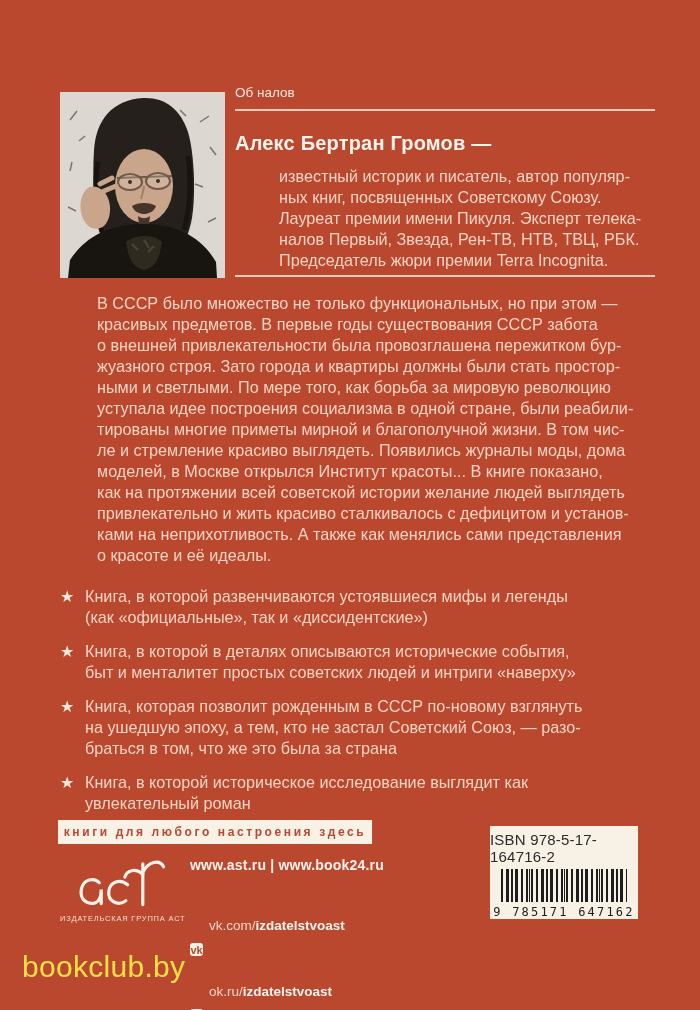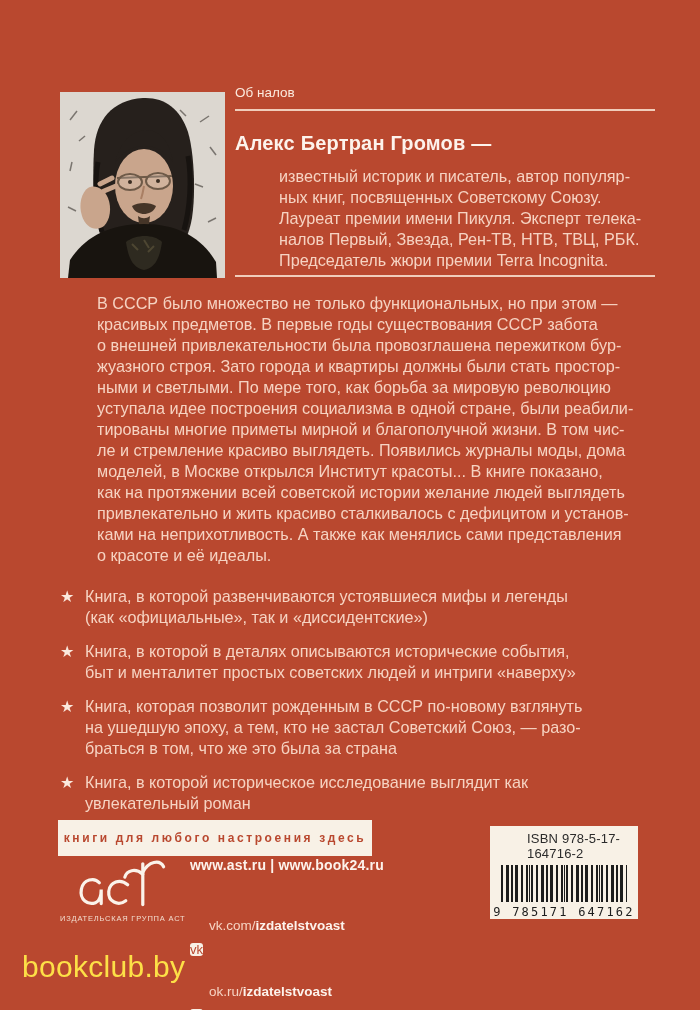--- a/index.html
+++ b/index.html
@@ -37,48 +37,48 @@
     position:absolute;left:60px;top:293px;width:604px;
     font-size:16.2px;line-height:21px;color:#f6d3c2;white-space:pre-line;margin-left:37px;
   }
   
   .bullets{position:absolute;left:60px;top:586px;width:604px;}
   .bullet{display:flex;gap:9px;margin-bottom:13px;}
   .star{color:#fbe9dd;font-size:16px;line-height:21px;flex:0 0 16px;}
   .bullet-text{font-size:16.2px;line-height:21px;color:#f6d3c2;white-space:pre-line;}
   
   .banner{
-    position:absolute;left:58px;top:820px;width:314px;height:36px;
+    position:absolute;left:58px;top:820px;width:314px;height:24px;
     background:#f8f1e6;color:#b9482f;
     font-size:12px;font-weight:bold;letter-spacing:2.6px;
     display:flex;align-items:center;justify-content:center;white-space:nowrap;
   }
   .publisher{position:absolute;left:60px;top:848px;width:124px;text-align:center;}
   .logo-svg{width:104px;height:62px;display:block;margin:0 auto;}
   .publisher-caption{
     font-size:7.5px;font-weight:normal;color:#f3ddcf;letter-spacing:.8px;
     margin-top:4px;white-space:nowrap;
   }
   .links{position:absolute;left:190px;top:857px;}
   .websites{font-size:14px;font-weight:bold;color:#fdf3ec;margin-bottom:22px;letter-spacing:.2px;}
   .link-row{display:flex;align-items:center;gap:6px;font-size:13.5px;color:#f6d3c2;margin-bottom:5px;}
   .soc-icon{
     width:13px;height:13px;background:#f8f1e6;border-radius:3px;color:#b9482f;
-    font-size:13px;font-weight:normal;display:flex;align-items:center;justify-content:center;
+    font-size:11px;font-weight:bold;display:flex;align-items:center;justify-content:center;
     text-transform:lowercase;
     margin-top:48px;
   }
   .handle{font-weight:bold;color:#fdf3ec;}
   
   .barcode-box{
     position:absolute;left:490px;top:826px;width:148px;height:93px;
     background:#f8f1e6;display:flex;flex-direction:column;align-items:center;
     padding-top:5px;box-sizing:border-box;
   }
-  .isbn{font-size:13px;color:#2b2b2b;letter-spacing:.2px;padding-left:37px;}
+  .isbn{font-size:15px;color:#2b2b2b;letter-spacing:.2px;}
   .bars{
     width:126px;height:50px;margin-top:4px;
     background:
       repeating-linear-gradient(90deg,#1d1d1d 0 2px,transparent 2px 5px),
       repeating-linear-gradient(90deg,#1d1d1d 0 1px,transparent 1px 7px);
   }
   .barcode-number{
     font-size:12px;color:#1d1d1d;letter-spacing:2.2px;margin-top:3px;
     font-family:"DejaVu Sans Mono", monospace;
   }

